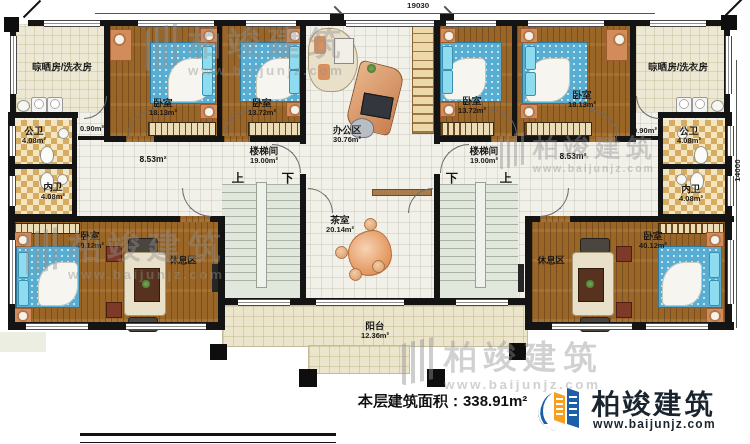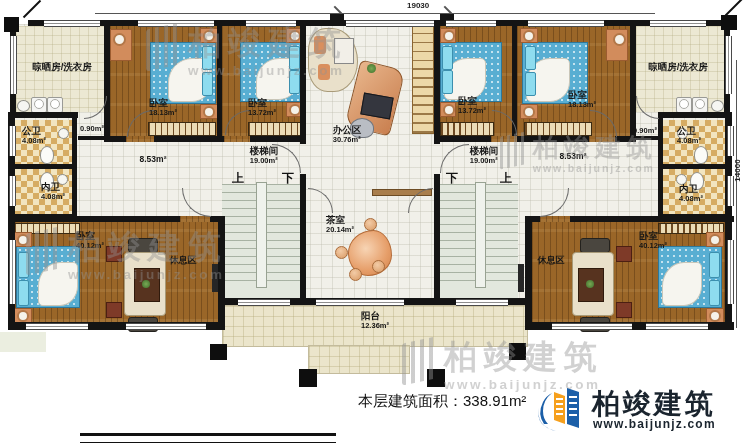--- a/index.html
+++ b/index.html
@@ -61,21 +61,21 @@
   .ochair{position:absolute;background:#b9bdc4;border:1px solid #70757d;border-radius:50% 50% 40% 40%;z-index:6}
   .ladder{position:absolute;border:1px solid #8a6430;z-index:5;background:#ecd8a8;
           background-image:repeating-linear-gradient(0deg,rgba(120,80,30,.7) 0 1.5px,transparent 1.5px 9px)}
   .washer{position:absolute;background:#f4f4f2;border:1px solid #9a9a96;border-radius:2px;z-index:5}
   .wdrum{position:absolute;background:#fff;border:1.5px solid #a9a9a4;border-radius:50%;z-index:6}
   .wc{position:absolute;background:#fbfbf8;border:1px solid #8f8f89;border-radius:50% 50% 45% 45%;z-index:5}
   .sink{position:absolute;background:#f6f6f2;border:1px solid #8f8f89;border-radius:50%;z-index:5}
   .plant{position:absolute;background:radial-gradient(#79a855,#3e6e2a);border-radius:50%;z-index:6}
   .console{position:absolute;background:#a97e4c;border:1px solid #6d4c24;z-index:5}
   
-  .lbl{position:absolute;transform:translateX(-50%);color:#161616;
+  .lbl{position:absolute;transform:translateX(-50%);text-align:center;color:#161616;
        white-space:nowrap;line-height:1.12;z-index:30}
   .nm{display:block;font-size:9.5px;font-weight:700}
   .ar{display:block;font-size:7.5px;font-weight:700}
   .ud{position:absolute;font-size:12px;font-weight:700;color:#111;z-index:30}
   .dl{position:absolute;background:#555;z-index:30}
   .dimtxt{position:absolute;font-size:8px;color:#222;font-weight:600;z-index:30;white-space:nowrap}
   .flagline{position:absolute;height:2px;background:#111;z-index:30;transform:rotate(-45deg)}
   
   .wm{position:absolute;z-index:40;pointer-events:none;color:rgba(145,145,145,.42);
       font-weight:800;white-space:nowrap}
@@ -83,21 +83,21 @@
   .wm-glyph{width:34px;height:42px;border-radius:3px;transform:skewY(-12deg);
       background:repeating-linear-gradient(90deg,rgba(145,145,145,.45) 0 4px,transparent 4px 9px)}
   .wm .big{font-size:33px;letter-spacing:7px;line-height:1;display:block}
   .wm .url{font-size:13.5px;letter-spacing:2.5px;margin-top:4px;font-weight:700;display:block}
   
   #footer-title{position:absolute;left:80px;top:388px;color:#151515;z-index:50;white-space:nowrap}
   #footer-title .t1{font-size:37px;font-weight:700;letter-spacing:5px}
   #footer-title .t2{font-size:34px;font-weight:700;margin-left:16px;letter-spacing:2px}
   .dblline{position:absolute;left:80px;top:433px;width:256px;height:6px;z-index:50;
            border-top:3px solid #111;border-bottom:1px solid #111}
-  .spec{position:absolute;left:358px;color:#111;font-size:15px;font-weight:400;z-index:50;white-space:nowrap}
+  .spec{position:absolute;left:358px;color:#111;font-size:15px;font-weight:700;z-index:50;white-space:nowrap}
   #brand-name{position:absolute;left:592px;top:385px;font-size:28px;font-weight:900;
               letter-spacing:3px;color:#1a242e;z-index:50;white-space:nowrap}
   #brand-url{position:absolute;left:593px;top:417px;font-size:12px;font-weight:700;
              letter-spacing:1.2px;color:#1a242e;z-index:50;white-space:nowrap}
 </style>
 </head>
 <body>
 
 <div id="stage">
 
@@ -418,21 +418,21 @@
   <div class="lbl" style="left:183px;top:255px">
       <span class="nm" style="font-size:9px">休息区</span>
     </div>
   <div class="lbl" style="left:551px;top:255px">
       <span class="nm" style="font-size:9px">休息区</span>
     </div>
   <div class="lbl" style="left:340px;top:215px">
       <span class="nm">茶室</span>
       <span class="ar">20.14m²</span>
     </div>
-  <div class="lbl" style="left:375px;top:311px">
+  <div class="lbl" style="left:375px;top:321px">
       <span class="nm">阳台</span>
       <span class="ar">12.36m²</span>
     </div>
 
   <div class="wm" style="left:146px;top:26px">
     <div class="wrow">
         <div class="wm-glyph"></div>
       <div>
           <span class="big">柏竣建筑</span>
            <span class="url">www.baijunjz.com</span>

